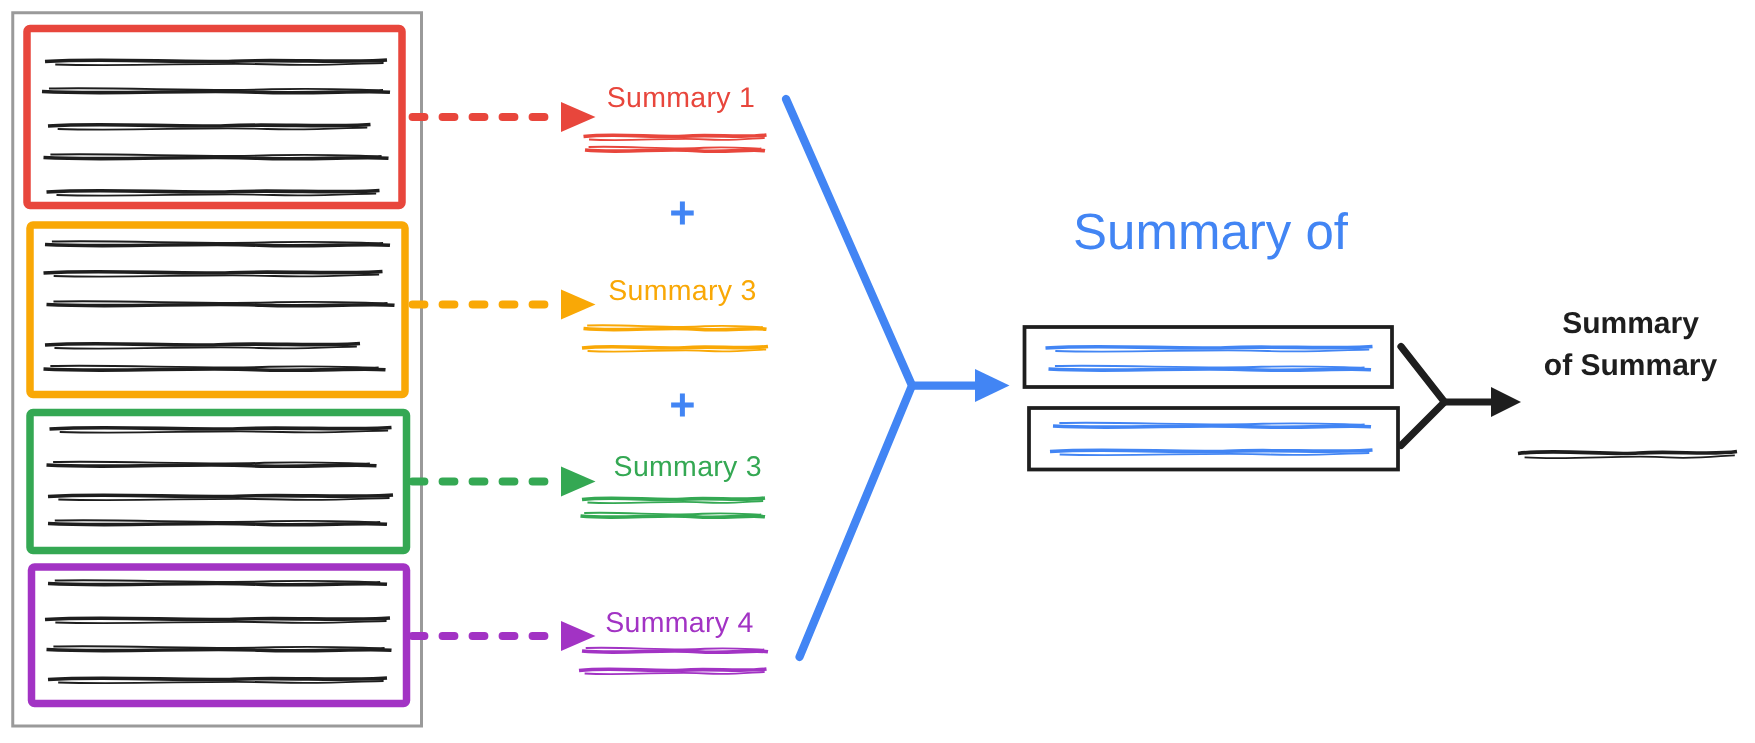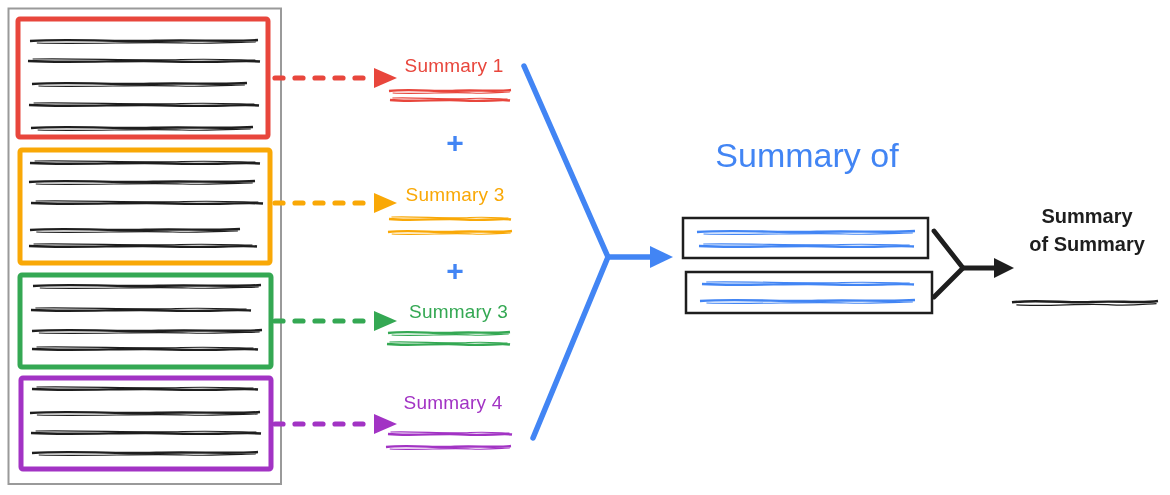--- a/index.html
+++ b/index.html
@@ -157,21 +157,21 @@
     <g class="st-ink">
       <use href="#dlineA" transform="translate(1012,301) scale(1.46,1.3)"></use>
     </g>
   </svg>
 
   <div class="lbl lbl-summary lbl-red" style="left:393px;top:55px;width:122px;">Summary 1</div>
   <div class="lbl plus" style="left:441px;top:126px;width:28px;">+</div>
   <div class="lbl lbl-summary lbl-yellow" style="left:394px;top:184px;width:122px;">Summary 3</div>
   <div class="lbl plus" style="left:441px;top:254px;width:28px;">+</div>
   <div class="lbl lbl-summary lbl-green" style="left:386px;top:301px;width:122px;text-align:right;">Summary 3</div>
-  <div class="lbl lbl-summary lbl-purple" style="left:392px;top:392px;width:122px;">Summary 4</div>
+  <div class="lbl lbl-summary lbl-purple" style="left:392px;top:405px;width:122px;">Summary 4</div>
 
   <div class="lbl title lbl-blue" style="left:674px;top:136px;width:266px;">
     <div>Summary of</div>
   </div>
 
   <div class="lbl final lbl-ink" style="left:1008px;top:203px;width:158px;">
     <div>Summary</div>
     <div>of Summary</div>
   </div>
 

